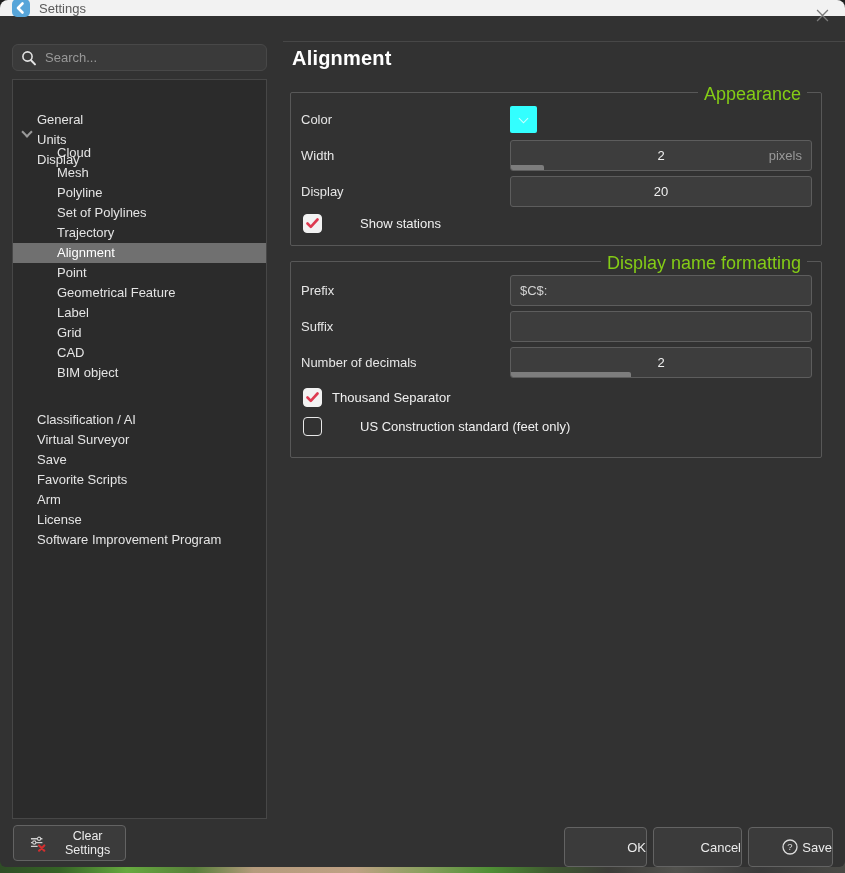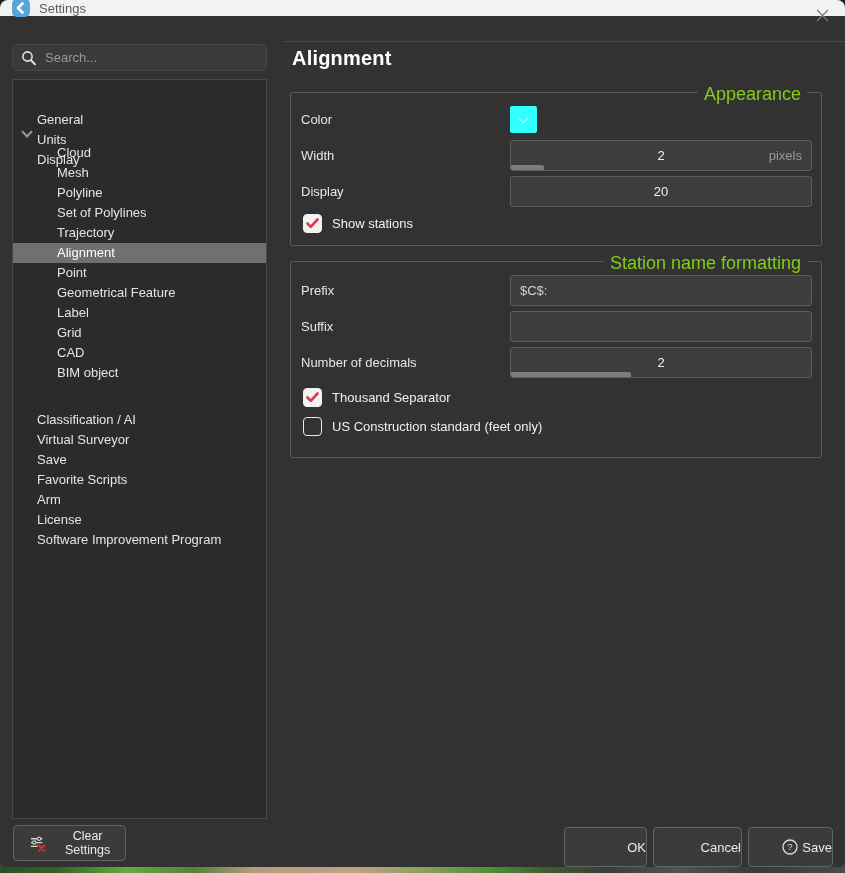--- a/index.html
+++ b/index.html
@@ -41,21 +41,21 @@
   .frow:last-child { margin-bottom:0; }
   .flabel { font-size:13px; color:#e6e6e6; }
 
   .spinfield, .textfield { position:relative; width:302px; height:31px; background:#3d3d3d; border:1px solid #5d5d5d; border-radius:3px; overflow:hidden; }
   .spinfield .value { position:absolute; left:0; right:0; top:0; bottom:0; display:flex; align-items:center; justify-content:center; font-size:13px; color:#f0f0f0; }
   .spinfield .unit { position:absolute; right:9px; top:0; bottom:0; display:flex; align-items:center; font-size:13px; color:#999999; }
   .spinfield .fill { position:absolute; left:0; bottom:0; height:5px; background:#7d7d7d; border-radius:0 2px 0 0; }
   .textfield input { width:100%; height:100%; background:transparent; border:none; outline:none; padding:0 9px; color:#d2d2d2; font-size:13px; font-family:inherit; }
 
   .check-row { display:flex; align-items:center; margin-bottom:6px; height:20px; cursor:default; }
-  .check-row:last-child { margin-bottom:0; }
+  .check-row:last-child { margin-bottom:0;gap:28px; }
   .checkbox { width:19px; height:19px; margin-left:2px; border-radius:4px; border:1.5px solid #e8e8e8; background:transparent; display:inline-flex; align-items:center; justify-content:center; }
   .checkbox.checked { background:#f2f2f2; border-color:#f2f2f2; }
   .checkbox svg { display:none; }
   .checkbox.checked svg { display:block; }
   .check-row .clabel { margin-left:10px; font-size:13px; color:#f0f0f0; }
 
   .grp-appearance .frow.color-row { height:27px; margin-bottom:7px; }
   .swatch { width:27px; height:27px; margin-right:275px; border-radius:2px; display:flex; align-items:center; justify-content:center; cursor:default; }
   .swatch .sw-chev { width:7px; height:7px; border-right:1.5px solid rgba(255,255,255,0.75); border-bottom:1.5px solid rgba(255,255,255,0.75); transform:rotate(45deg); margin-top:-3px; }
   .grp-appearance .frow.width-row { margin-bottom:5px; }
@@ -160,21 +160,21 @@
         <span class="checkbox checked">
           <svg width="13" height="11" viewBox="0 0 13 11">
               <path d="M1.5 5.5 L4.8 8.8 L11.5 1.5" fill="none" stroke="#dd3a50" stroke-width="2.6" stroke-linecap="round" stroke-linejoin="round"></path>
             </svg>
         </span>
         <span class="clabel">Show stations</span>
       </div>
     </div>
 
     <div class="group grp-station">
-      <span class="legend">Station name formatting</span>
+      <span class="legend">Display name formatting</span>
 
       <div class="frow">
         <span class="flabel">Prefix</span>
         <span class="textfield">
           <input type="text" value="$C$:" style="">
         </span>
       </div>
 
       <div class="frow">
         <span class="flabel">Suffix</span>

